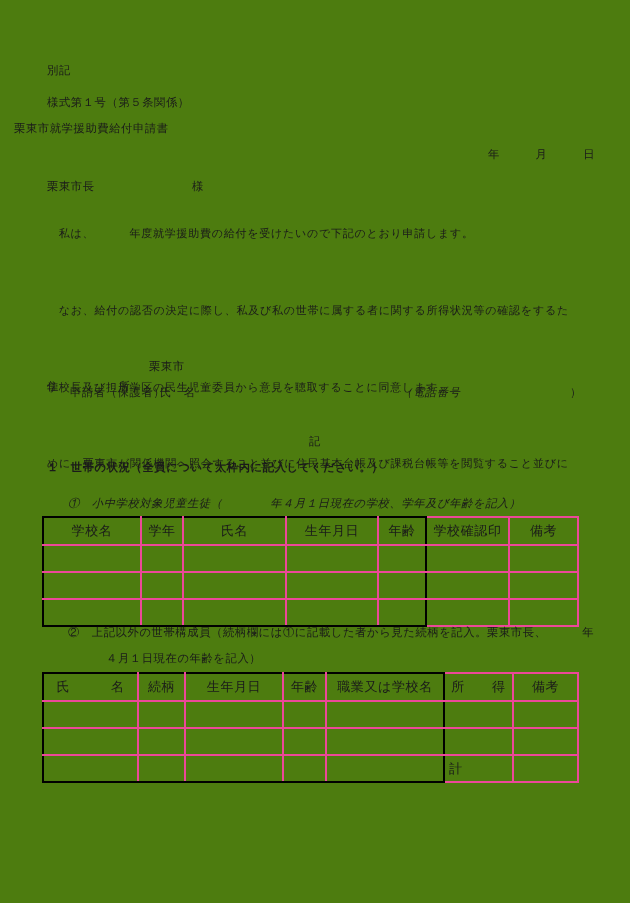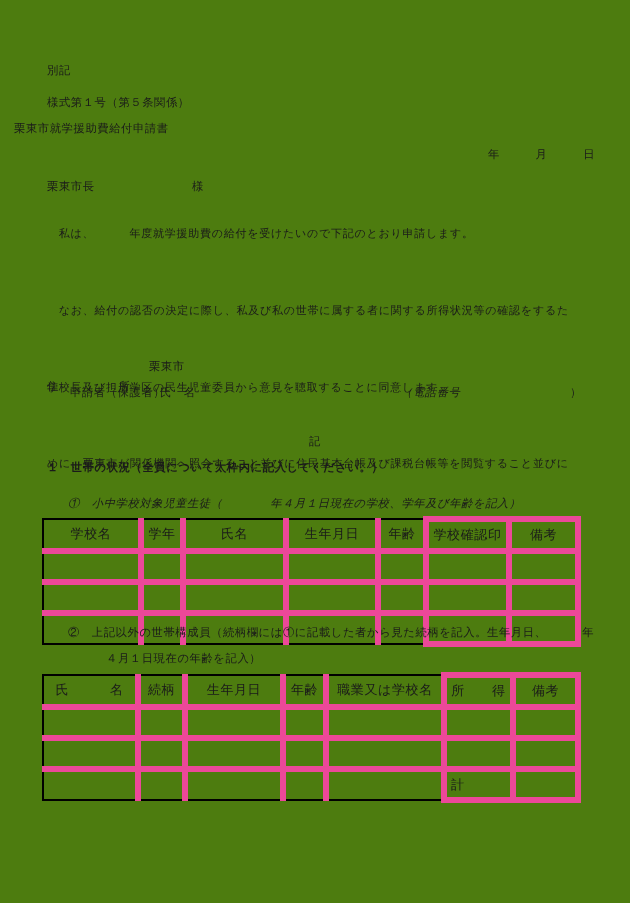--- a/index.html
+++ b/index.html
@@ -61,21 +61,21 @@
 
   
   .form-table {
     position: absolute;
     border-collapse: collapse;
     table-layout: fixed;
     font-size: 13px;
     letter-spacing: 0.6px;
   }
   .form-table td {
-    border: 6px solid #ec4899;
+    border: 2px solid #ec4899;
     padding: 0;
     text-align: center;
     vertical-align: middle;
     height: 25px;
     font-weight: normal;
   }
   .form-table td.hdr { height: 26px; }
   .form-table td.blank { }
 
   
@@ -175,21 +175,21 @@
         <td class="blank bb"></td>
         <td class="blank bb"></td>
         <td class="blank bb"></td>
         <td class="blank bb br"></td>
         <td class="blank"></td>
         <td class="blank"></td>
       </tr>
     </tbody>
   </table>
 
-  <div class="abs t11" id="subsection-2-line1">②　上記以外の世帯構成員（続柄欄には①に記載した者から見た続柄を記入。生年月日、　　　年</div>
+  <div class="abs t11" id="subsection-2-line1">②　上記以外の世帯構成員（続柄欄には①に記載した者から見た続柄を記入。栗東市長、　　　年</div>
 
   <div class="abs t11" id="subsection-2-line2">４月１日現在の年齢を記入）</div>
 
   <table class="form-table" id="table-2">
     <colgroup>
       <col style="width:95px">
       <col style="width:47px">
       <col style="width:98px">
       <col style="width:43px">
       <col style="width:118px">

